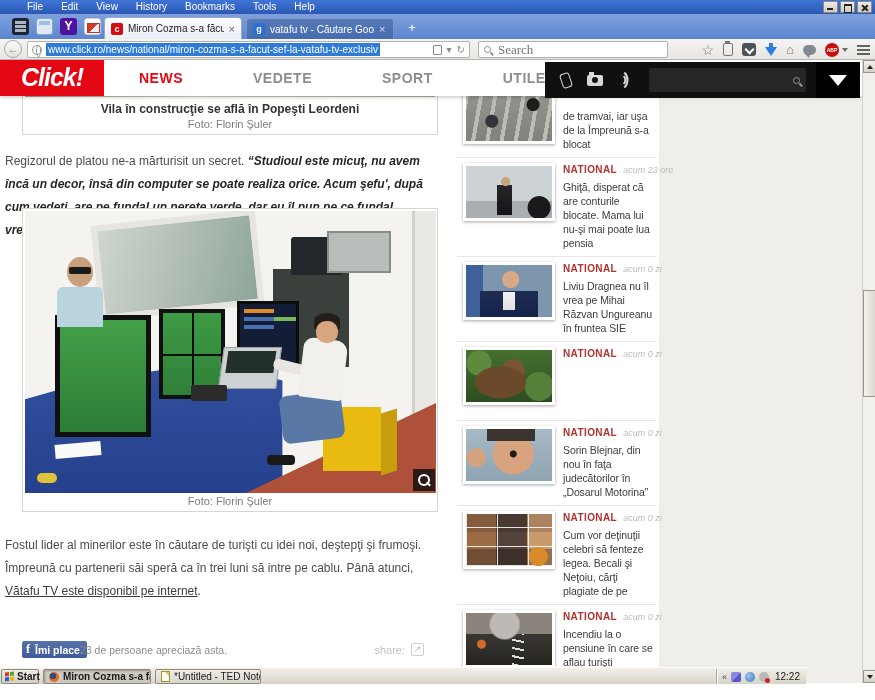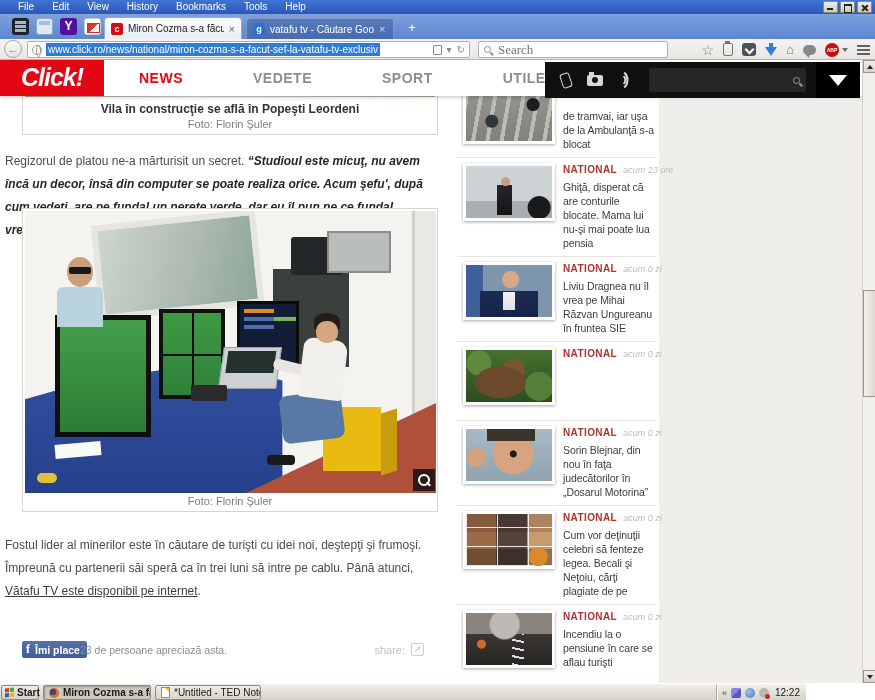--- a/index.html
+++ b/index.html
@@ -3,21 +3,21 @@
 <meta charset="utf-8">
 <style>
   html,body{margin:0;padding:0;background:#9aa0a8;}
   *{box-sizing:border-box;}
   .screen{position:relative;width:875px;height:700px;overflow:hidden;
     font-family:"Liberation Sans",sans-serif;background:#fff;}
 
   
   .titlebar{position:absolute;top:0;left:0;right:0;height:14px;
     background:linear-gradient(#3f74d6,#2c58b4);display:flex;align-items:center;
-    gap:0;padding-left:9px;z-index:40;}
+    gap:0;padding-left:18px;z-index:40;}
   .menu-item{color:#fff;font-size:10px;padding:0 9px;line-height:14px;cursor:default;}
   .win-btns{position:absolute;right:3px;top:1px;display:flex;gap:2px;}
   .win-btn{width:15px;height:12px;background:linear-gradient(#efede6,#cdc9bf);
     border:1px solid #8d8a82;border-radius:1px;position:relative;}
   .wb-min::after{content:"";position:absolute;left:3px;bottom:2px;width:6px;height:2px;background:#222;}
   .wb-restore::after{content:"";position:absolute;left:3px;top:2px;width:6px;height:6px;border:1px solid #222;border-top-width:2px;}
   .wb-close::before,.wb-close::after{content:"";position:absolute;left:6px;top:2px;width:2px;height:8px;background:#222;}
   .wb-close::before{transform:rotate(45deg);} .wb-close::after{transform:rotate(-45deg);}
 
   .tabstrip{position:absolute;top:14px;left:0;right:0;height:25px;
@@ -235,21 +235,21 @@
     border-left:1px solid #d6d2ca;z-index:41;}
   .sc-btn{position:absolute;left:0;width:13px;height:13px;background:linear-gradient(#f2f0e9,#d6d2c8);
     border:1px solid #9a968e;display:flex;align-items:center;justify-content:center;}
   .sc-up{top:0;} .sc-down{bottom:0;}
   .tri-up-s{width:0;height:0;border-left:3px solid transparent;border-right:3px solid transparent;border-bottom:4px solid #222;}
   .tri-down-s{width:0;height:0;border-left:3px solid transparent;border-right:3px solid transparent;border-top:4px solid #222;}
   .sc-thumb{position:absolute;left:0;top:230px;width:13px;height:107px;
     background:linear-gradient(90deg,#f4f2ec,#dcd8ce);border:1px solid #9a968e;}
 
   
-  .taskbar{position:absolute;left:0;bottom:0;width:806px;height:17px;
+  .taskbar{position:absolute;left:0;bottom:16px;width:806px;height:17px;
     background:linear-gradient(#f2f0e9,#d7d3c9);border-top:1px solid #fff;z-index:50;font-size:10px;}
   .start-btn{position:absolute;left:1px;top:1px;width:38px;height:15px;
     background:linear-gradient(#efede6,#d3cfc5);border:1px solid #8d8a82;border-radius:2px;
     display:flex;align-items:center;gap:3px;padding:0 3px;font-weight:bold;color:#1a1a1a;}
   .flag{width:9px;height:9px;display:grid;grid-template-columns:4px 4px;grid-template-rows:4px 4px;gap:1px;transform:skewY(-6deg);}
   .flag i{display:block;} .flag .f1{background:#d53f21;} .flag .f2{background:#4ea72e;}
   .flag .f3{background:#2a5fd0;} .flag .f4{background:#f0b310;}
   .task-btn{position:absolute;top:1px;height:15px;border:1px solid #8d8a82;border-radius:2px;
     display:flex;align-items:center;gap:4px;padding:0 5px;color:#1a1a1a;white-space:nowrap;overflow:hidden;}
   .task1{left:43px;width:108px;background:#cdc9be;box-shadow:inset 1px 1px 2px rgba(0,0,0,.25);font-weight:bold;}
@@ -340,21 +340,21 @@
   </div>
 
   <div class="content">
     <div class="gray-right"></div>
 
     <div class="sidebar">
       <div class="sb-item first">
         <div class="thumb t1"></div>
         <div class="sb-text">
           <div class="sb-meta"><span class="sb-cat"></span><span class="sb-time"></span></div>
-          <div class="sb-title">de tramvai, iar uşa de la Ambulanţă s-a blocat</div>
+          <div class="sb-title">de tramvai, iar uşa de la Împreună s-a blocat</div>
         </div>
       </div>
       <div class="sb-item">
         <div class="thumb t2"></div>
         <div class="sb-text">
           <div class="sb-meta"><span class="sb-cat">NATIONAL</span><span class="sb-time">acum 23 ore</span></div>
           <div class="sb-title">Ghiţă, disperat că are conturile blocate. Mama lui nu-şi mai poate lua pensia</div>
         </div>
       </div>
       <div class="sb-item">

